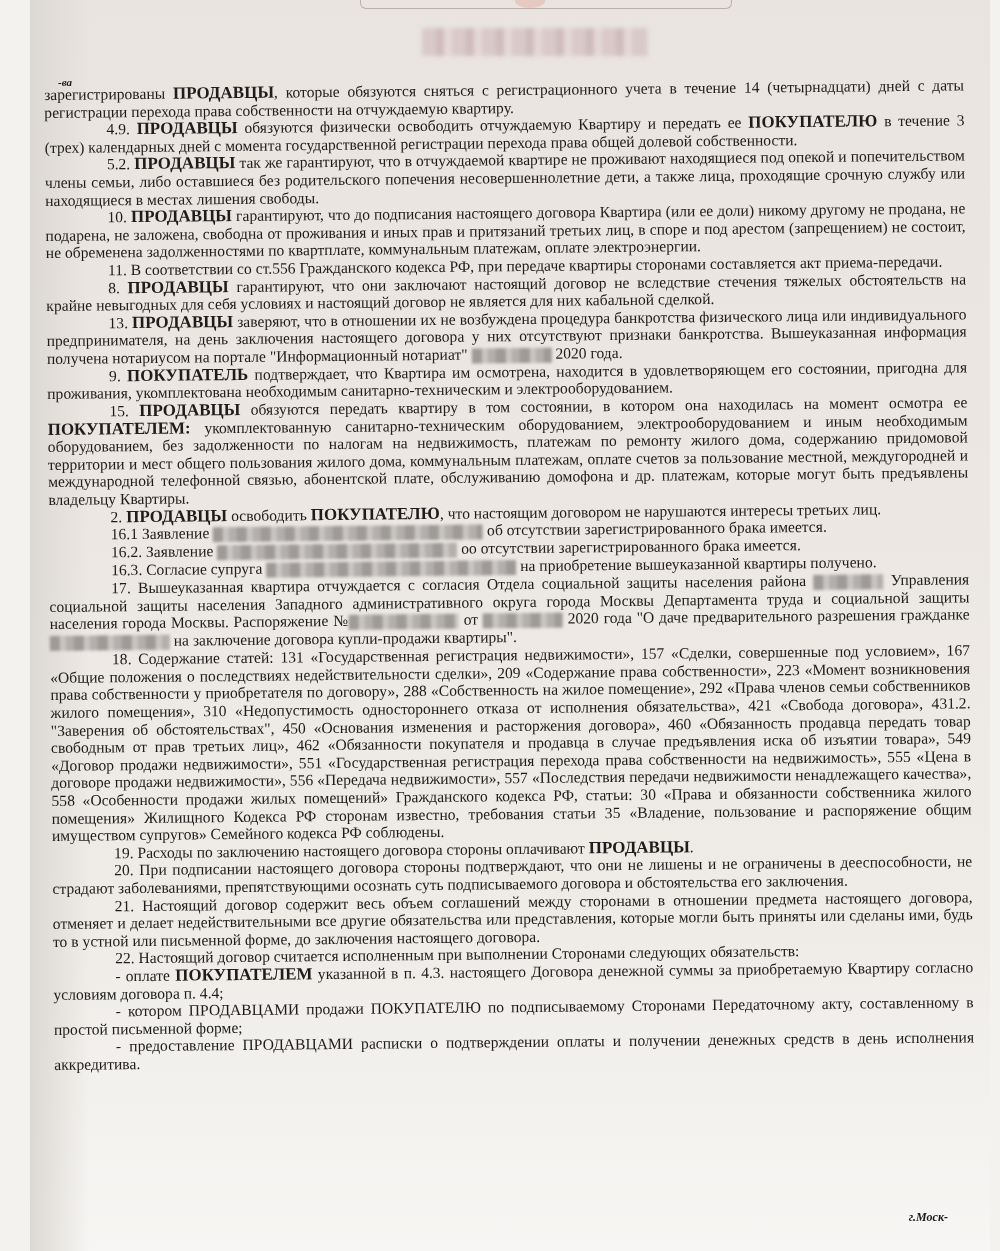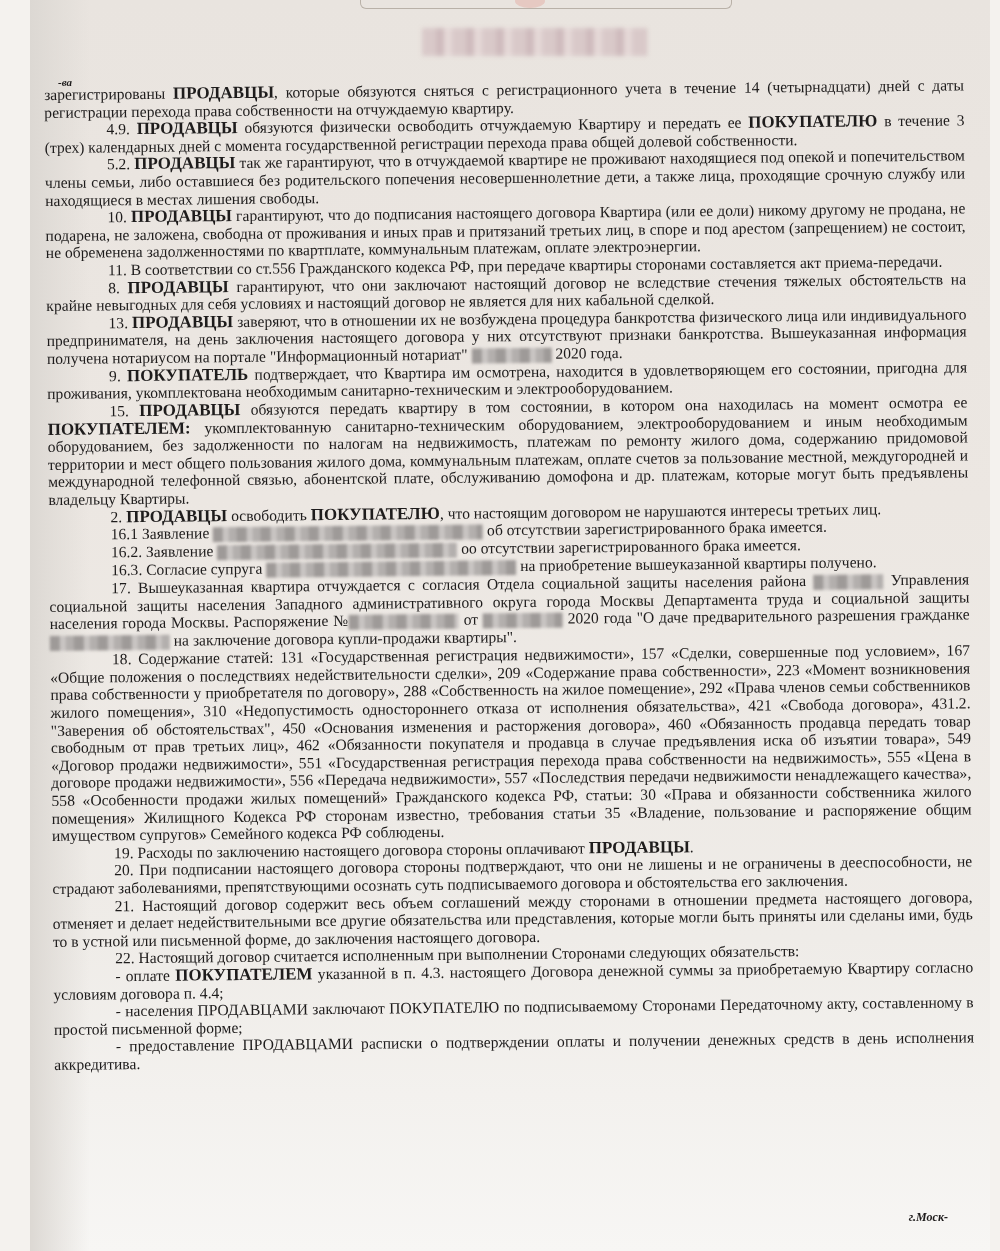--- a/index.html
+++ b/index.html
@@ -79,17 +79,17 @@
   <p class="sub"><span>16.1 Заявление </span><span class="redact" style="width:270px"></span><span> об отсутствии зарегистрированного брака имеется.</span></p>
   <p class="sub"><span>16.2. Заявление </span><span class="redact" style="width:240px"></span><span> оо отсутствии зарегистрированного брака имеется.</span></p>
   <p class="sub"><span>16.3. Согласие супруга </span><span class="redact" style="width:250px"></span><span> на приобретение вышеуказанной квартиры получено.</span></p>
   <p class="indent"><span>17. Вышеуказанная квартира отчуждается с согласия Отдела социальной защиты населения района </span><span class="redact" style="width:70px"></span><span> Управления социальной защиты населения Западного административного округа города Москвы Департамента труда и социальной защиты населения города Москвы. Распоряжение №</span><span class="redact" style="width:110px"></span><span> от </span><span class="redact" style="width:80px"></span><span> 2020 года "О даче предварительного разрешения гражданке </span><span class="redact" style="width:120px"></span><span> на заключение договора купли-продажи квартиры".</span></p>
   <p class="indent">18. Содержание статей: 131 «Государственная регистрация недвижимости», 157 «Сделки, совершенные под условием», 167 «Общие положения о последствиях недействительности сделки», 209 «Содержание права собственности», 223 «Момент возникновения права собственности у приобретателя по договору», 288 «Собственность на жилое помещение», 292 «Права членов семьи собственников жилого помещения», 310 «Недопустимость одностороннего отказа от исполнения обязательства», 421 «Свобода договора», 431.2. "Заверения об обстоятельствах", 450 «Основания изменения и расторжения договора», 460 «Обязанность продавца передать товар свободным от прав третьих лиц», 462 «Обязанности покупателя и продавца в случае предъявления иска об изъятии товара», 549 «Договор продажи недвижимости», 551 «Государственная регистрация перехода права собственности на недвижимость», 555 «Цена в договоре продажи недвижимости», 556 «Передача недвижимости», 557 «Последствия передачи недвижимости ненадлежащего качества», 558 «Особенности продажи жилых помещений» Гражданского кодекса РФ, статьи: 30 «Права и обязанности собственника жилого помещения» Жилищного Кодекса РФ сторонам известно, требования статьи 35 «Владение, пользование и распоряжение общим имуществом супругов» Семейного кодекса РФ соблюдены.</p>
   <p class="indent"><span>19. Расходы по заключению настоящего договора стороны оплачивают </span><b>ПРОДАВЦЫ</b><span>.</span></p>
   <p class="indent">20. При подписании настоящего договора стороны подтверждают, что они не лишены и не ограничены в дееспособности, не страдают заболеваниями, препятствующими осознать суть подписываемого договора и обстоятельства его заключения.</p>
   <p class="indent">21. Настоящий договор содержит весь объем соглашений между сторонами в отношении предмета настоящего договора, отменяет и делает недействительными все другие обязательства или представления, которые могли быть приняты или сделаны ими, будь то в устной или письменной форме, до заключения настоящего договора.</p>
   <p class="indent">22. Настоящий договор считается исполненным при выполнении Сторонами следующих обязательств:</p>
   <p class="indent"><span>- оплате </span><b>ПОКУПАТЕЛЕМ</b><span> указанной в п. 4.3. настоящего Договора денежной суммы за приобретаемую Квартиру согласно условиям договора п. 4.4;</span></p>
-  <p class="indent"><span>- населения </span><span>ПРОДАВЦАМИ</span><span> заключают </span><span>ПОКУПАТЕЛЮ</span><span> по подписываемому Сторонами Передаточному акту, составленному в простой письменной форме;</span></p>
+  <p class="indent"><span>- котором </span><span>ПРОДАВЦАМИ</span><span> продажи </span><span>ПОКУПАТЕЛЮ</span><span> по подписываемому Сторонами Передаточному акту, составленному в простой письменной форме;</span></p>
   <p class="indent"><span>- предоставление </span><span>ПРОДАВЦАМИ</span><span> расписки о подтверждении оплаты и получении денежных средств в день исполнения аккредитива.</span></p>
 </div>
 
 <div class="footer-city">г.Моск-</div>
 
 </body></html>

